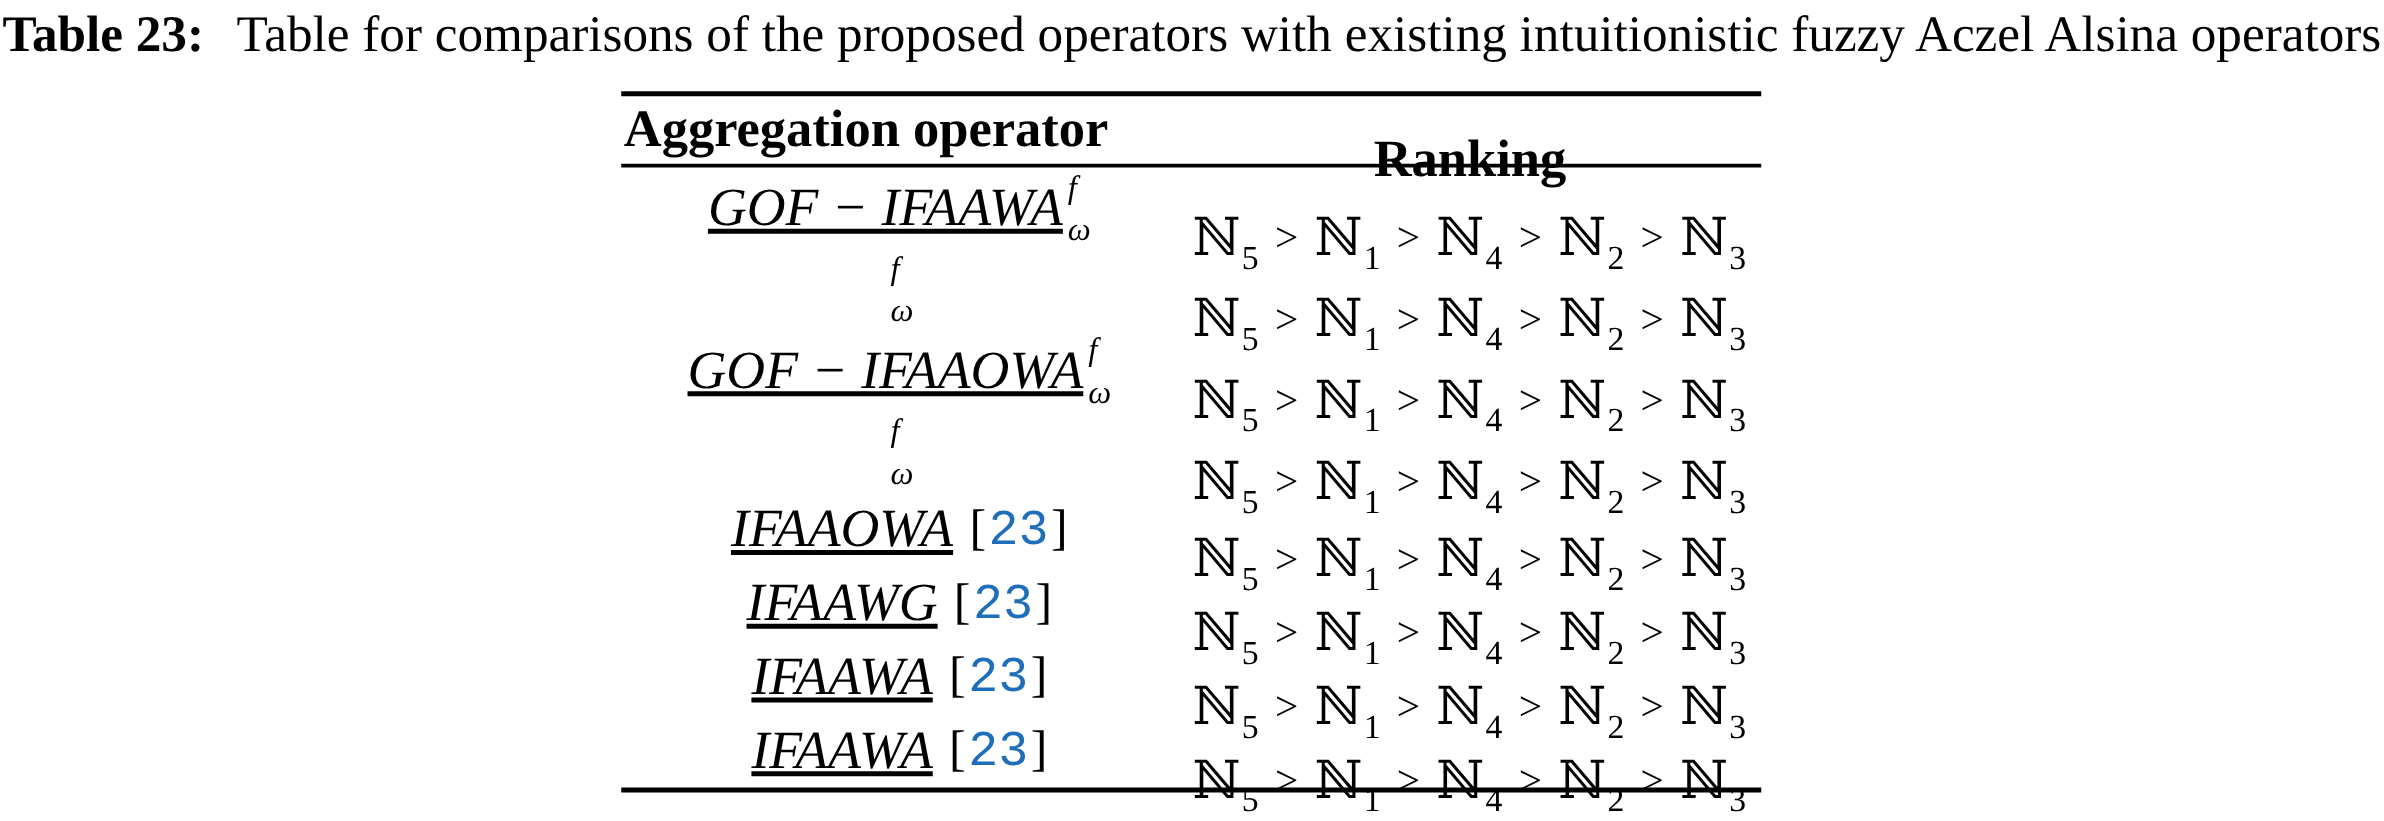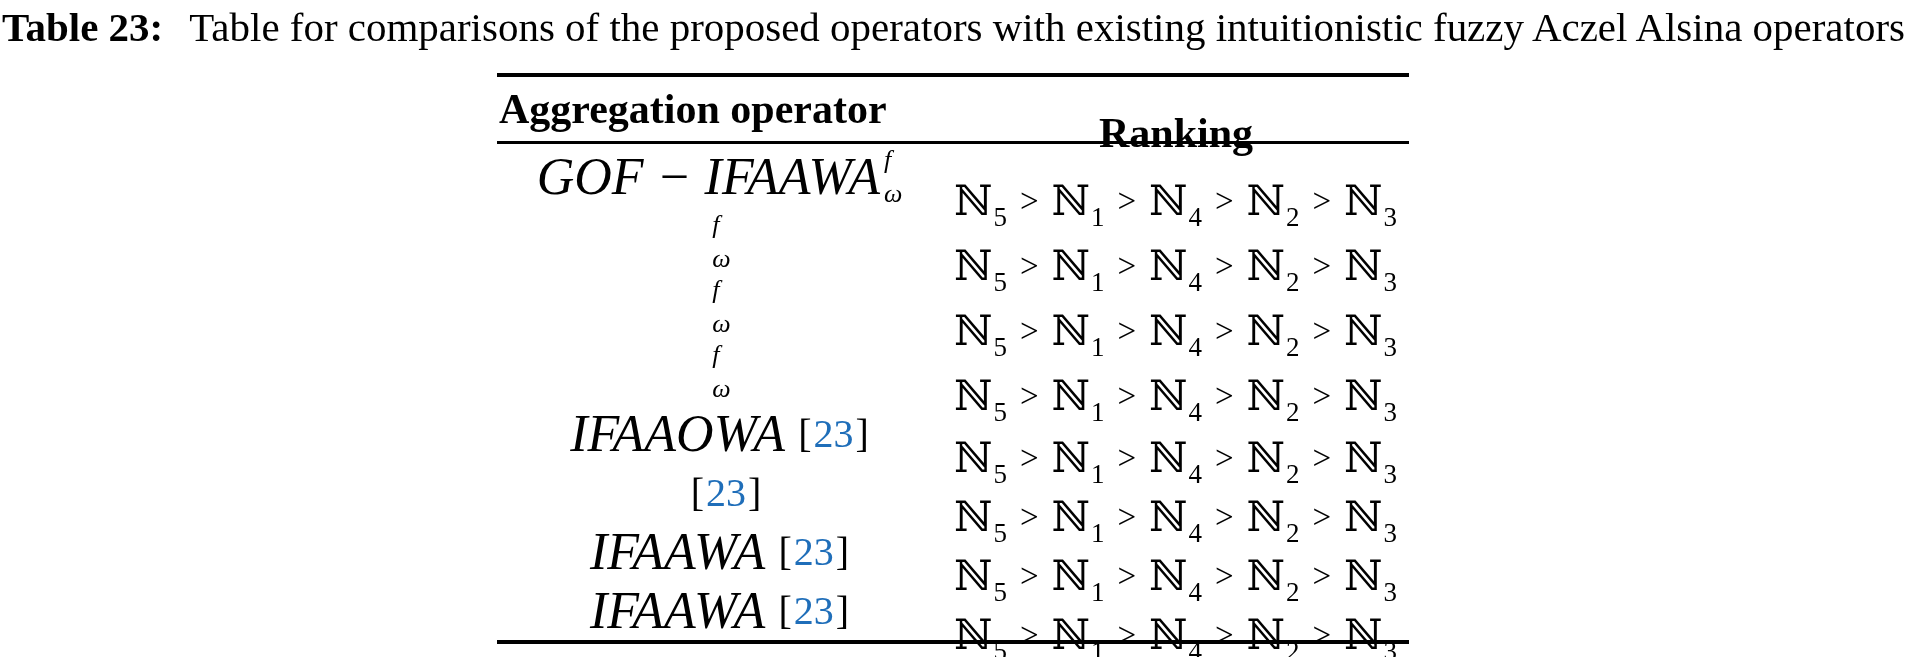--- a/index.html
+++ b/index.html
@@ -14,43 +14,43 @@
   }
   .cap-label{font-weight:700;}
   .cap-text{margin-left:26px;}
 
   .tablewrap{position:absolute;left:497px;top:73px;width:912px;}
   .rule{background:#000;width:100%;}
   .rule.top{height:4px;}
   .rule.mid{height:3px;}
   .rule.bottom{height:4px;}
 
-  .hrow{display:flex;align-items:center;height:64px;}
+  .hrow{display:flex;align-items:center;height:54px;}
   .hcell{font-weight:700;font-size:42px;line-height:1;}
   .col1{width:445px;}
   .col2{width:467px;margin-top:48px;}
   .hcell.col1{text-align:left;padding-left:2px;}
   .hcell.col2{text-align:center;}
 
   .row{display:flex;}
   .row.tall{height:65px;}
   .row.short{height:59px;}
   .cell{display:flex;align-items:center;justify-content:center;}
 
-  .op{font-style:italic;font-size:52px;line-height:1;}
+  .op{font-style:italic;font-size:43px;line-height:1;text-decoration:underline;}
   .supsub{
     display:inline-flex;flex-direction:column;justify-content:space-between;
     height:60px;margin-left:4px;font-size:26px;font-style:italic;line-height:1;
   }
   .supsub .sup{display:block;}
   .supsub .subo{display:block;}
 
   .cite{font-style:normal;font-size:40px;margin-left:13px;white-space:nowrap;line-height:1;}
   .bracket{color:#000;}
-  .citenum{text-decoration:none;padding:0 2px;cursor:pointer;}
+  .citenum{text-decoration:none;padding:0 2px;cursor:pointer;font-family:Liberation Mono, monospace;}
 
   .nwrap{white-space:nowrap;font-size:42px;line-height:1;}
   .bbn{font-family:"DejaVu Serif","DejaVu Sans",serif;}
   .nwrap sub{font-size:27px;vertical-align:-11px;line-height:0;margin-left:1px;}
   .gt{font-size:33px;margin:0 13px;line-height:1;position:relative;top:1px;}
 </style>
 </head>
 <body>
 
 <div class="caption" style="transform: scaleX(0.99895);">
@@ -99,20 +99,21 @@
           <span class="gt">&gt;</span>
           <span class="nwrap"><span class="bbn">ℕ</span><sub>4</sub></span>
           <span class="gt">&gt;</span>
           <span class="nwrap"><span class="bbn">ℕ</span><sub>2</sub></span>
           <span class="gt">&gt;</span>
           <span class="nwrap"><span class="bbn">ℕ</span><sub>3</sub></span>
         </div>
       </div>
       <div class="row tall">
         <div class="cell col1">
+          <span class="op">GOF − IFAAOWA</span>
           <span class="supsub">
             <span class="sup">f</span>
             <span class="subo">ω</span>
           </span>
         </div>
         <div class="cell col2">
           <span class="nwrap"><span class="bbn">ℕ</span><sub>5</sub></span>
           <span class="gt">&gt;</span>
           <span class="nwrap"><span class="bbn">ℕ</span><sub>1</sub></span>
           <span class="gt">&gt;</span>
@@ -154,20 +155,21 @@
           <span class="gt">&gt;</span>
           <span class="nwrap"><span class="bbn">ℕ</span><sub>4</sub></span>
           <span class="gt">&gt;</span>
           <span class="nwrap"><span class="bbn">ℕ</span><sub>2</sub></span>
           <span class="gt">&gt;</span>
           <span class="nwrap"><span class="bbn">ℕ</span><sub>3</sub></span>
         </div>
       </div>
       <div class="row short">
         <div class="cell col1">
+          <span class="op">IFAAWG</span>
           <span class="cite"><span class="bracket">[</span><a class="citenum" style="color: rgb(31, 110, 185);">23</a><span class="bracket">]</span></span>
         </div>
         <div class="cell col2">
           <span class="nwrap"><span class="bbn">ℕ</span><sub>5</sub></span>
           <span class="gt">&gt;</span>
           <span class="nwrap"><span class="bbn">ℕ</span><sub>1</sub></span>
           <span class="gt">&gt;</span>
           <span class="nwrap"><span class="bbn">ℕ</span><sub>4</sub></span>
           <span class="gt">&gt;</span>
           <span class="nwrap"><span class="bbn">ℕ</span><sub>2</sub></span>

